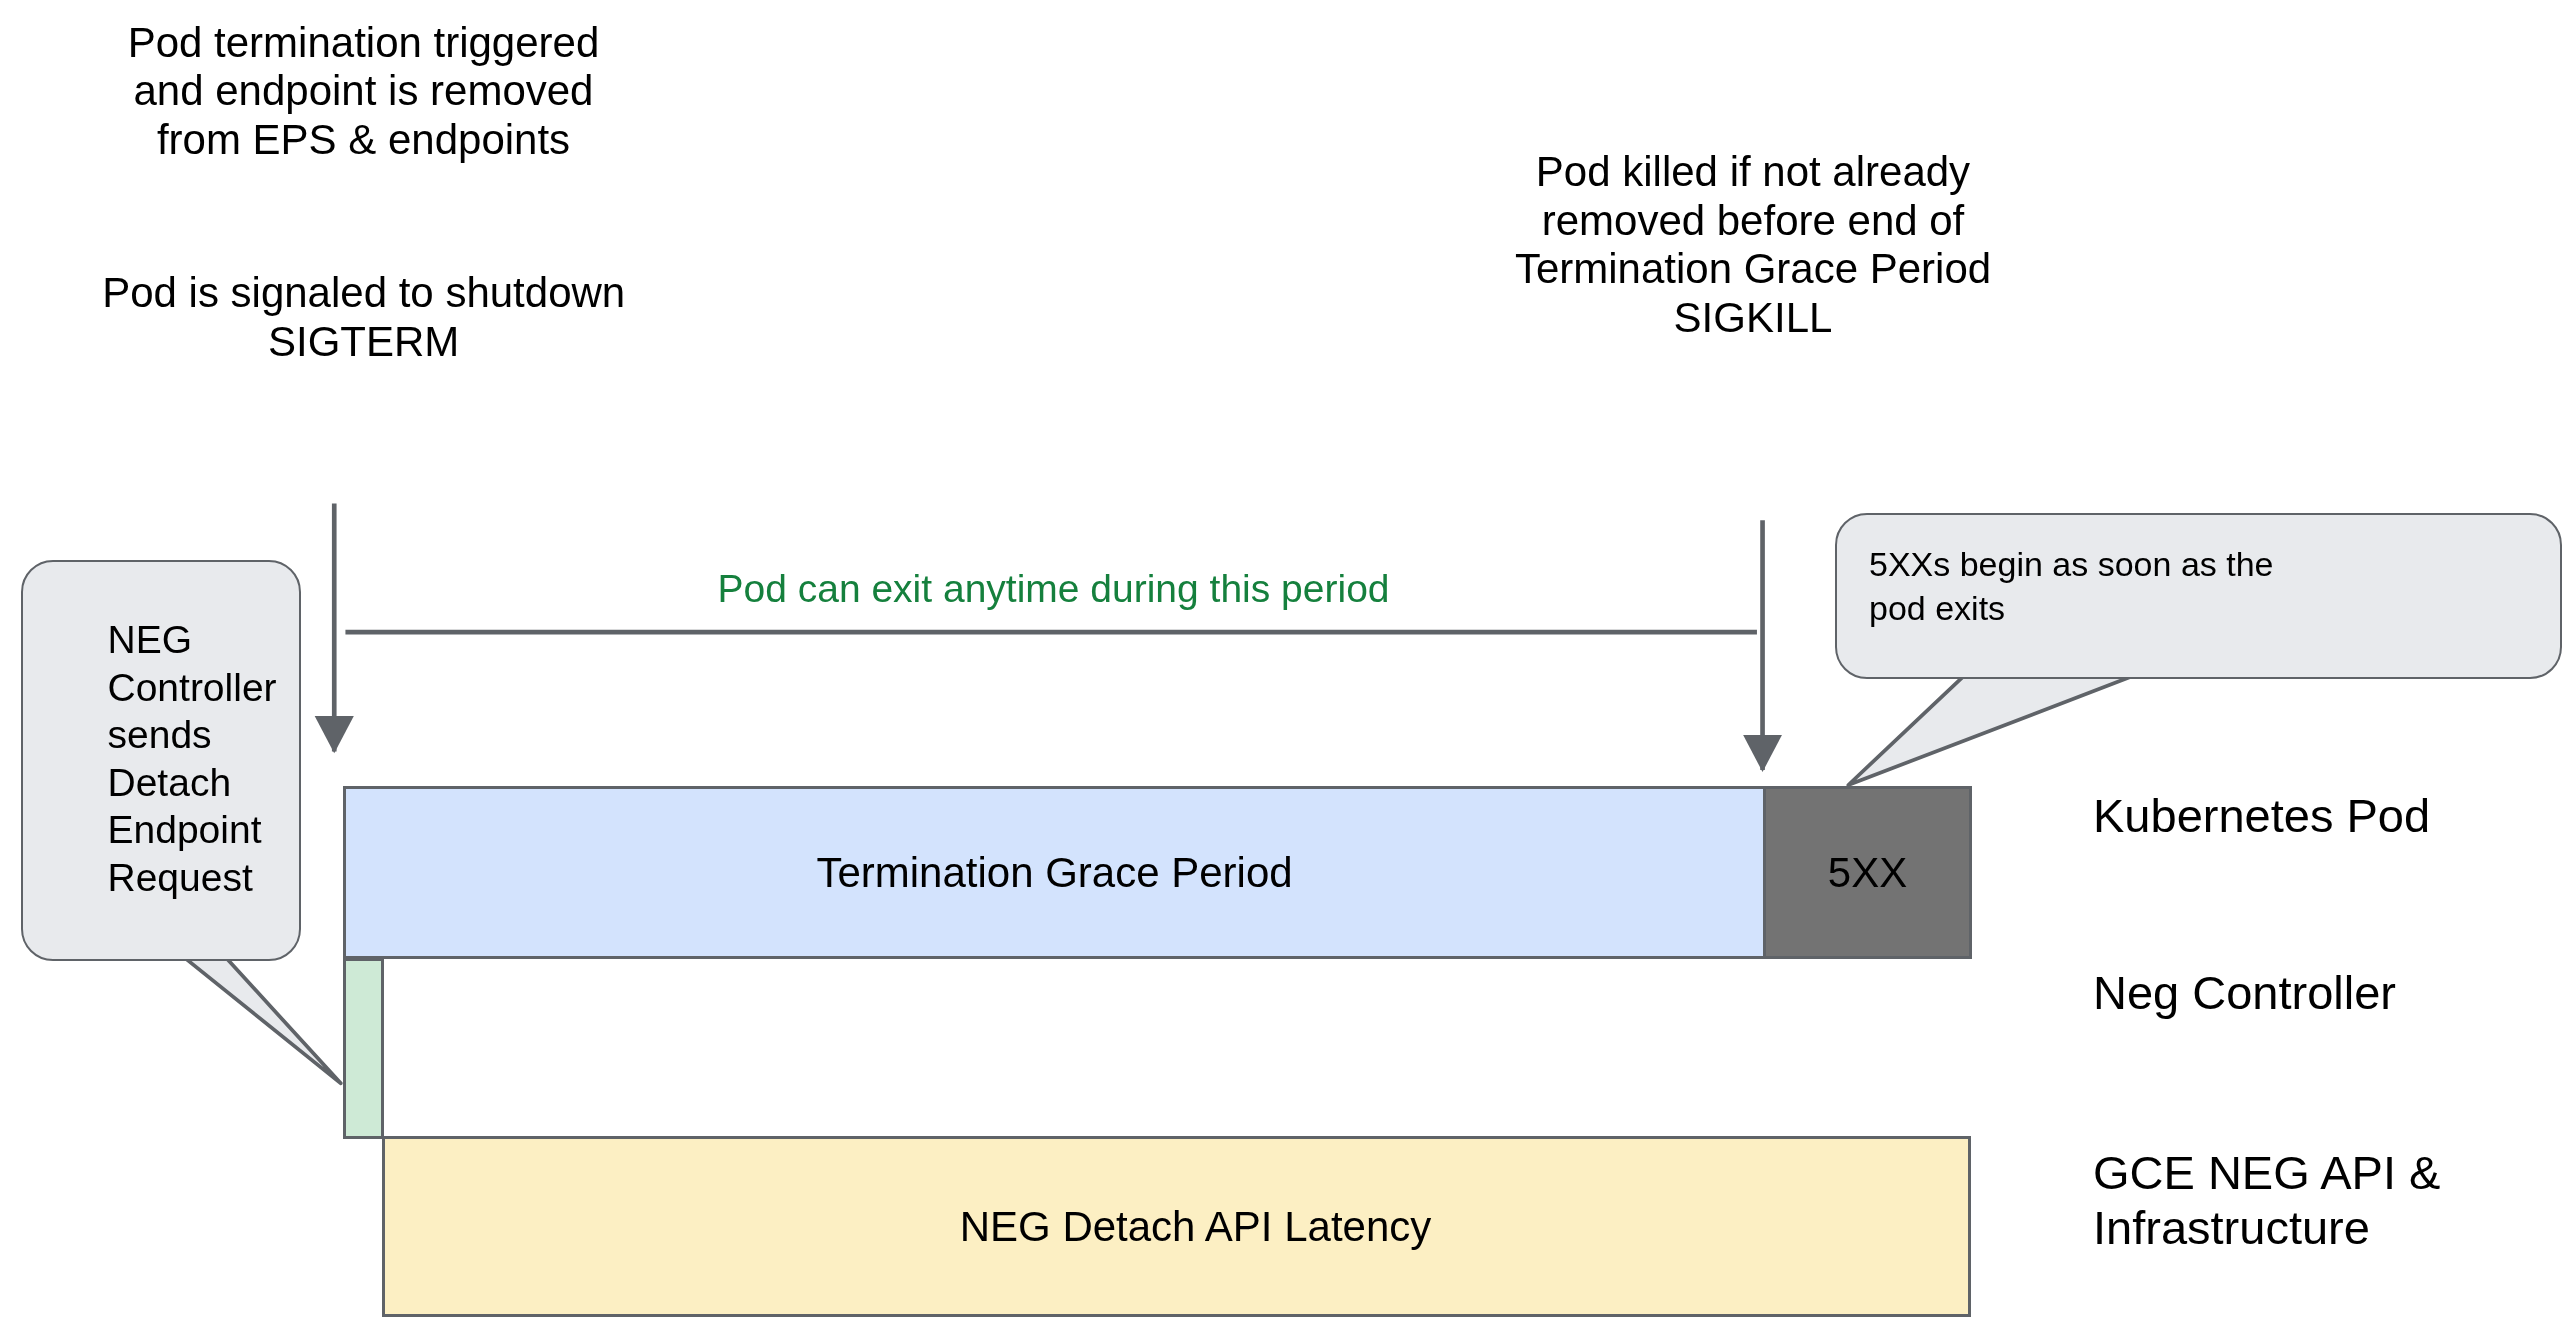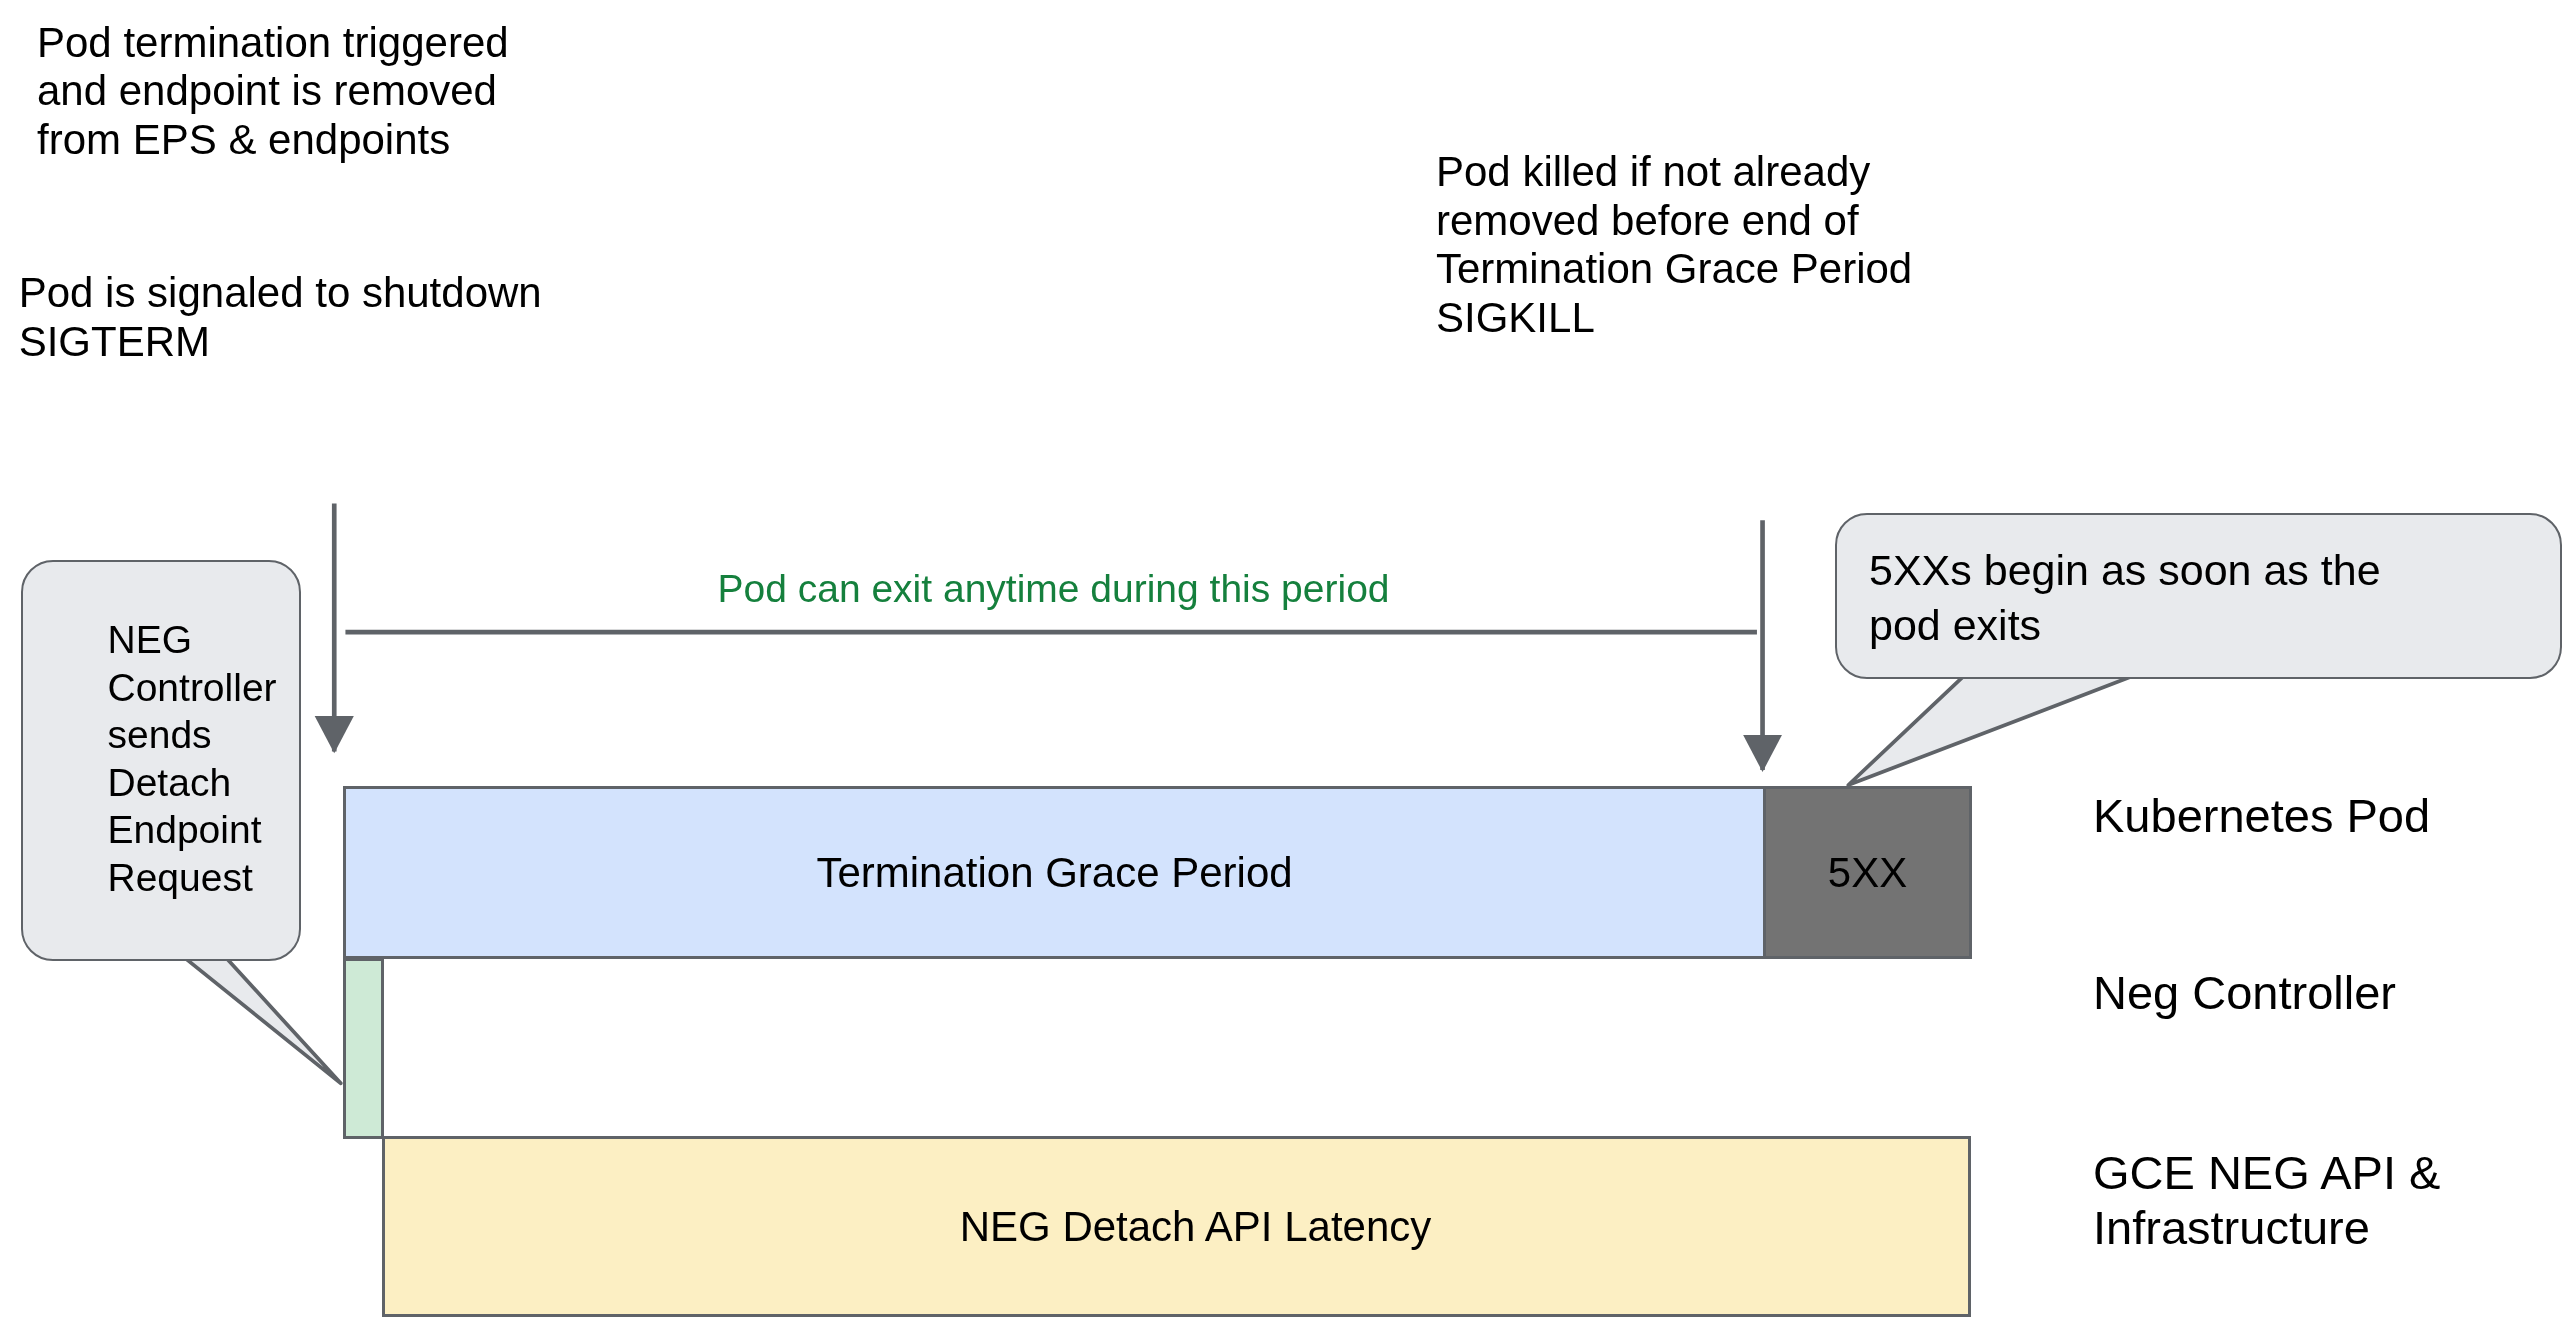--- a/index.html
+++ b/index.html
@@ -15,21 +15,21 @@
     position: relative;
     width: 2576px;
     height: 1336px;
     background: #ffffff;
     overflow: hidden;
   }
   .abs { position: absolute; }
 
   
   .note {
-    text-align: left;
+    text-align: center;
     font-size: 42px;
     line-height: 1.16;
     color: #000;
     white-space: pre-line;
   }
 
   
   .bar {
     box-sizing: border-box;
     border: 3.7px solid #5f6368;
@@ -59,21 +59,21 @@
     border: 2.8px solid #5f6368;
     border-radius: 32px;
     color: #000;
   }
   .bubble-text {
     font-size: 39px;
     line-height: 1.22;
     white-space: pre-line;
   }
   .bubble-text-r {
-    font-size: 43px;
+    font-size: 34px;
     line-height: 1.28;
     white-space: pre-line;
   }
 
   
   .conn-label {
     font-size: 39px;
     text-align: center;
     color: #15803d;
     white-space: nowrap;

